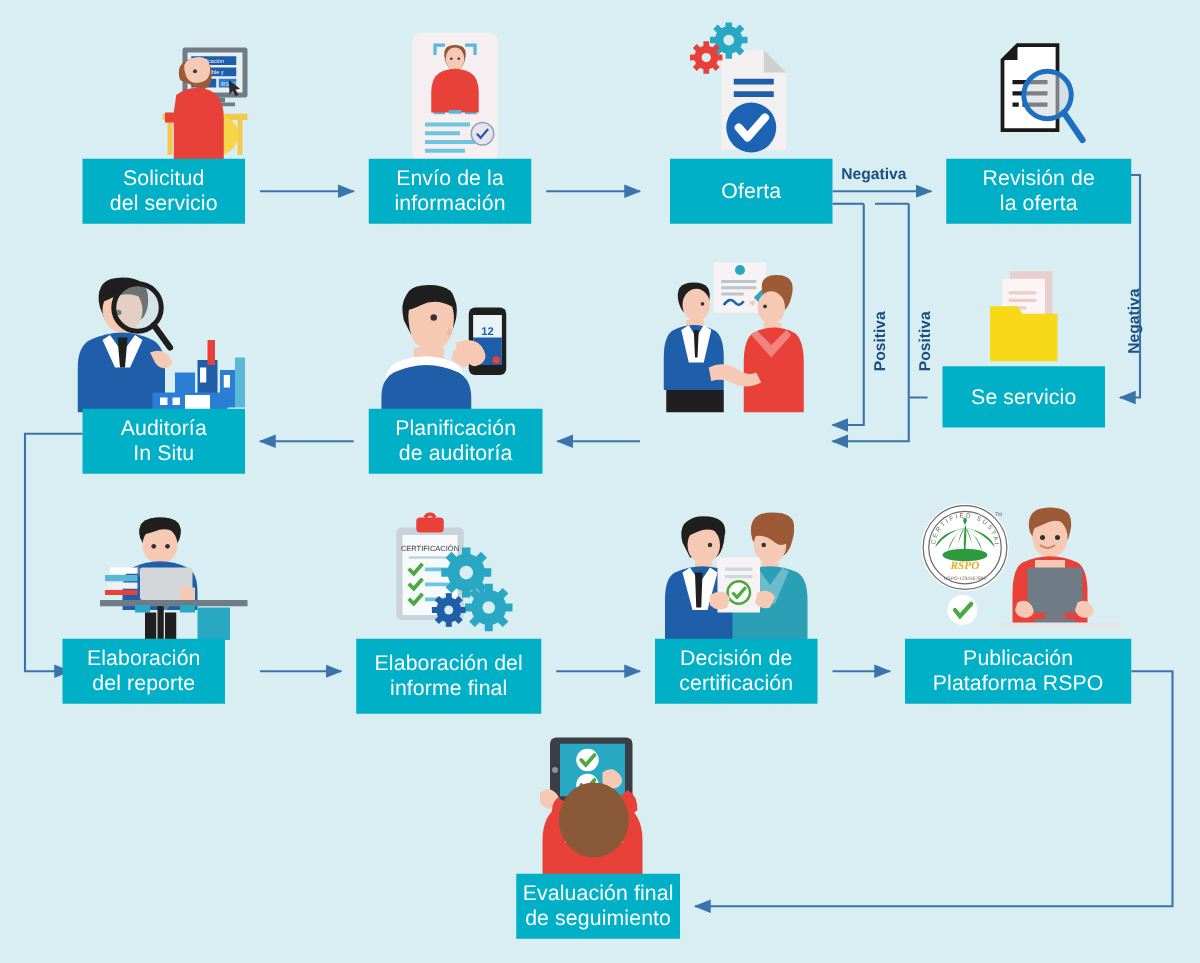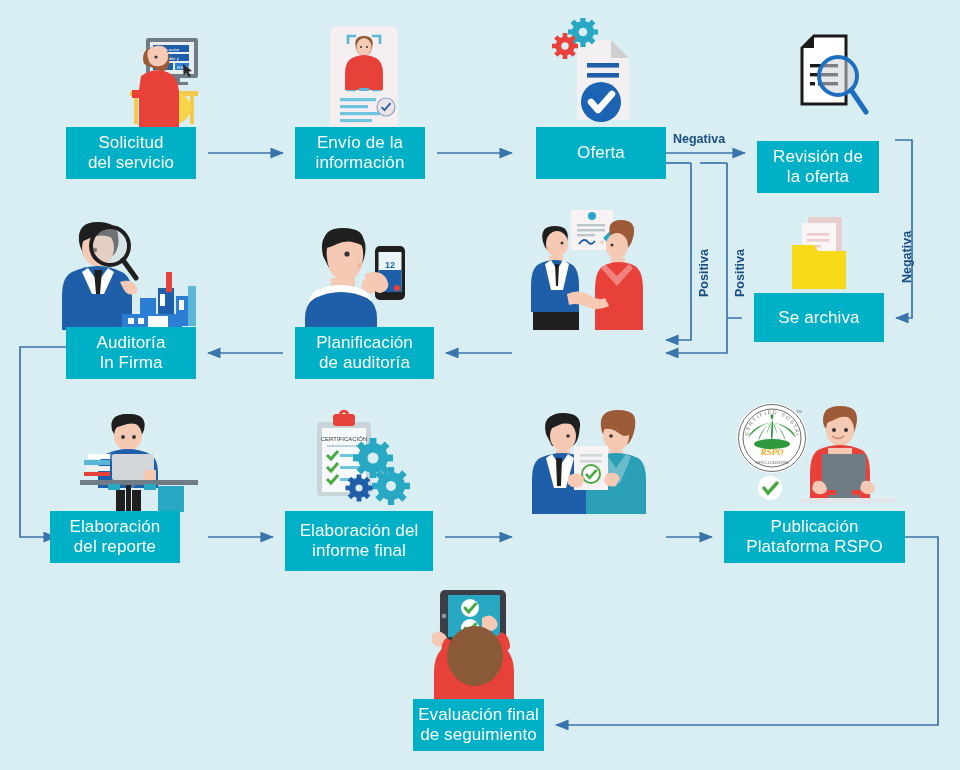--- a/index.html
+++ b/index.html
@@ -424,42 +424,46 @@
       <span>Solicitud
 del servicio</span>
     </div>
   <div class="node" style="left:295px;top:127px;width:130px;height:52px">
       <span>Envío de la
 información</span>
     </div>
   <div class="node" style="left:536px;top:127px;width:130px;height:52px">
       <span>Oferta</span>
     </div>
-  <div class="node" style="left:757px;top:141px;width:122px;height:52px">
+  <div class="node" style="left:757px;top:127px;width:148px;height:52px">
       <span>Revisión de
 la oferta</span>
     </div>
   <div class="node" style="left:754px;top:293px;width:130px;height:49px">
-      <span>Se archiva</span>
+      <span>Se servicio</span>
     </div>
   <div class="node" style="left:295px;top:327px;width:139px;height:52px">
       <span>Planificación
 de auditoría</span>
     </div>
   <div class="node" style="left:66px;top:327px;width:130px;height:52px">
       <span>Auditoría
-In Firma</span>
+In Situ</span>
     </div>
   <div class="node" style="left:50px;top:511px;width:130px;height:52px">
       <span>Elaboración
 del reporte</span>
     </div>
   <div class="node" style="left:285px;top:511px;width:148px;height:60px">
       <span>Elaboración del
 informe final</span>
+    </div>
+  <div class="node" style="left:524px;top:511px;width:130px;height:52px">
+      <span>Decisión de
+certificación</span>
     </div>
   <div class="node" style="left:724px;top:511px;width:181px;height:52px">
       <span>Publicación
 Plataforma RSPO</span>
     </div>
   <div class="node" style="left:413px;top:699px;width:131px;height:52px">
       <span>Evaluación final
 de seguimiento</span>
     </div>
 

